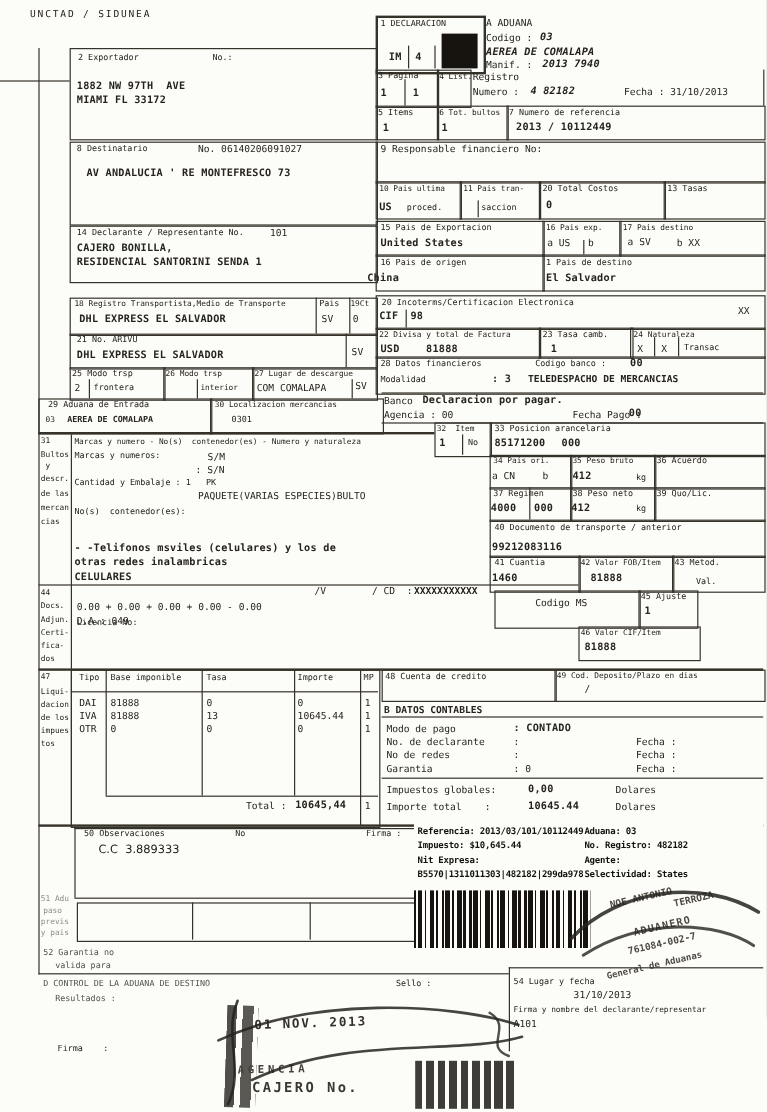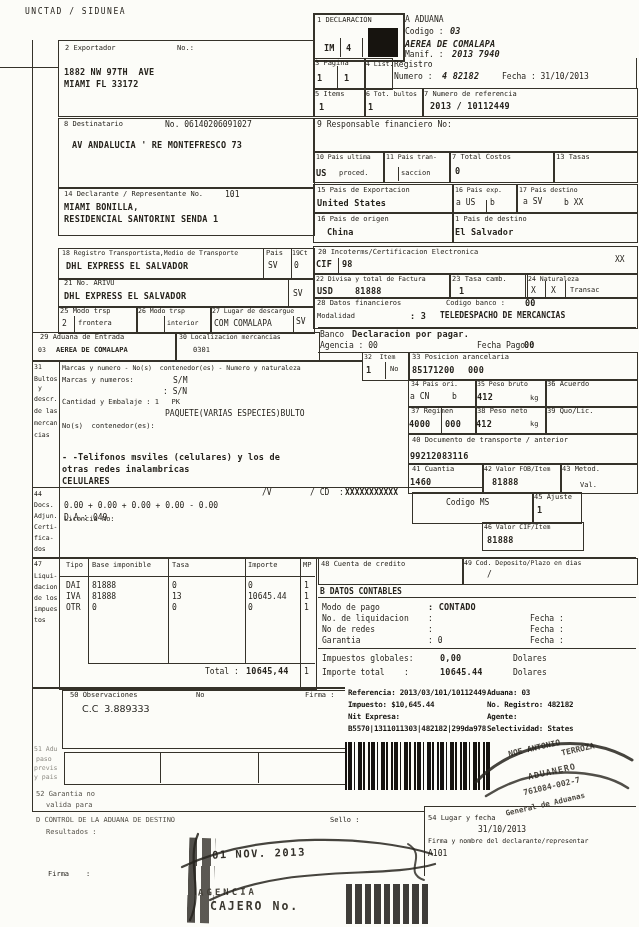--- a/index.html
+++ b/index.html
@@ -61,21 +61,21 @@
   <div class="bx" style="left:313px;top:58px;width:51px;height:30px"></div>
   <span class="t s7" style="left:315px;top:60px">3 Pagina</span>
   <span class="t s9" style="left:317px;top:74px">1</span>
   <i class="vl" style="left:337px;top:66px;height:22px"></i>
   <span class="t s9" style="left:344px;top:74px">1</span>
   <div class="bx" style="left:364px;top:58px;width:27px;height:30px"></div>
   <span class="t s6" style="left:366px;top:61px">4 List.</span>
   <span class="t s8" style="left:394px;top:61px">Registro</span>
   <span class="t s8" style="left:394px;top:73px">Numero :</span>
   <span class="t s9 bi" style="left:442px;top:72px">4 82182</span>
-  <span class="t s8" style="left:502px;top:73px">Fecha : 31/10/2013</span>
+  <span class="t s8" style="left:520px;top:73px">Fecha : 31/10/2013</span>
 
   <div class="bx" style="left:313px;top:88px;width:51px;height:27px"></div>
   <span class="t s7" style="left:315px;top:91px">5 Items</span>
   <span class="t s9" style="left:319px;top:103px">1</span>
   <div class="bx" style="left:364px;top:88px;width:58px;height:27px"></div>
   <span class="t s6" style="left:366px;top:91px">6 Tot. bultos</span>
   <span class="t s9" style="left:368px;top:103px">1</span>
   <div class="bx" style="left:422px;top:88px;width:214px;height:27px"></div>
   <span class="t s7" style="left:424px;top:91px">7 Numero de referencia</span>
   <span class="t s9" style="left:430px;top:102px">2013 / 10112449</span>
@@ -96,46 +96,46 @@
 
   <div class="bx" style="left:313px;top:151px;width:70px;height:30px"></div>
   <span class="t s6" style="left:316px;top:154px">10 Pais ultima</span>
   <span class="t s9" style="left:316px;top:169px">US</span>
   <span class="t s7" style="left:339px;top:170px">proced.</span>
   <div class="bx" style="left:383px;top:151px;width:66px;height:30px"></div>
   <span class="t s6" style="left:386px;top:154px">11 Pais tran-</span>
   <i class="vl" style="left:398px;top:167px;height:14px"></i>
   <span class="t s7" style="left:401px;top:170px">saccion</span>
   <div class="bx" style="left:449px;top:151px;width:104px;height:30px"></div>
-  <span class="t s7" style="left:452px;top:154px">7 Total Costos</span>
+  <span class="t s7" style="left:452px;top:154px">20 Total Costos</span>
   <span class="t s9" style="left:455px;top:167px">0</span>
   <div class="bx" style="left:553px;top:151px;width:83px;height:30px"></div>
   <span class="t s7" style="left:556px;top:154px">13 Tasas</span>
 
   <div class="bx" style="left:58px;top:188px;width:255px;height:46px"></div>
   <span class="t s7" style="left:64px;top:191px">14 Declarante / Representante No.</span>
   <span class="t s8" style="left:225px;top:191px">101</span>
-  <span class="t s9" style="left:64px;top:203px">MIAMI BONILLA,</span>
+  <span class="t s9" style="left:64px;top:203px">CAJERO BONILLA,</span>
   <span class="t s9" style="left:64px;top:215px">RESIDENCIAL SANTORINI SENDA 1</span>
 
   <div class="bx" style="left:313px;top:184px;width:139px;height:28px"></div>
   <span class="t s7" style="left:317px;top:187px">15 Pais de Exportacion</span>
   <span class="t s9" style="left:317px;top:199px">United States</span>
   <div class="bx" style="left:452px;top:184px;width:64px;height:28px"></div>
   <span class="t s6" style="left:455px;top:187px">16 Pais exp.</span>
   <span class="t s8" style="left:456px;top:199px">a US</span>
   <i class="vl" style="left:486px;top:200px;height:12px"></i>
   <span class="t s8" style="left:490px;top:199px">b</span>
   <div class="bx" style="left:516px;top:184px;width:120px;height:28px"></div>
   <span class="t s6" style="left:519px;top:187px">17 Pais destino</span>
   <span class="t s8" style="left:523px;top:198px">a SV</span>
   <span class="t s8" style="left:564px;top:199px">b XX</span>
   <div class="bx" style="left:313px;top:212px;width:139px;height:29px"></div>
   <span class="t s7" style="left:317px;top:216px">16 Pais de origen</span>
-  <span class="t s9" style="left:327px;top:228px">China</span>
+  <span class="t s9" style="left:306px;top:228px">China</span>
   <div class="bx" style="left:452px;top:212px;width:184px;height:29px"></div>
   <span class="t s7" style="left:455px;top:216px">1 Pais de destino</span>
   <span class="t s9" style="left:455px;top:228px">El Salvador</span>
 
   <div class="bx" style="left:58px;top:248px;width:255px;height:30px"></div>
   <span class="t s6" style="left:62px;top:250px">18 Registro Transportista,Medio de Transporte</span>
   <span class="t s9" style="left:66px;top:262px">DHL EXPRESS EL SALVADOR</span>
   <i class="vl" style="left:263px;top:248px;height:30px"></i>
   <span class="t s7" style="left:266px;top:250px">Pais</span>
   <span class="t s8" style="left:268px;top:262px">SV</span>
@@ -330,21 +330,21 @@
 
   <div class="bx" style="left:318px;top:558px;width:144px;height:25px"></div>
   <span class="t s7" style="left:321px;top:561px">48 Cuenta de credito</span>
   <div class="bx" style="left:462px;top:558px;width:174px;height:25px"></div>
   <span class="t s6" style="left:464px;top:560px">49 Cod. Deposito/Plazo en dias</span>
   <span class="t s8" style="left:487px;top:571px">/</span>
   <span class="t s8 bold" style="left:320px;top:588px">B DATOS CONTABLES</span>
   <i class="hl" style="left:318px;top:597px;width:318px"></i>
   <span class="t s8" style="left:322px;top:604px">Modo de pago</span>
   <span class="t s9" style="left:428px;top:603px">: CONTADO</span>
-  <span class="t s8" style="left:322px;top:615px">No. de liquidacion</span>
+  <span class="t s8" style="left:322px;top:615px">No. de declarante</span>
   <span class="t s8" style="left:428px;top:615px">:</span>
   <span class="t s8" style="left:530px;top:615px">Fecha :</span>
   <span class="t s8" style="left:322px;top:626px">No de redes</span>
   <span class="t s8" style="left:428px;top:626px">:</span>
   <span class="t s8" style="left:530px;top:626px">Fecha :</span>
   <span class="t s8" style="left:322px;top:637px">Garantia</span>
   <span class="t s8" style="left:428px;top:637px">: 0</span>
   <span class="t s8" style="left:530px;top:637px">Fecha :</span>
   <i class="hl" style="left:318px;top:648px;width:318px"></i>
   <span class="t s8" style="left:322px;top:655px">Impuestos globales:</span>

